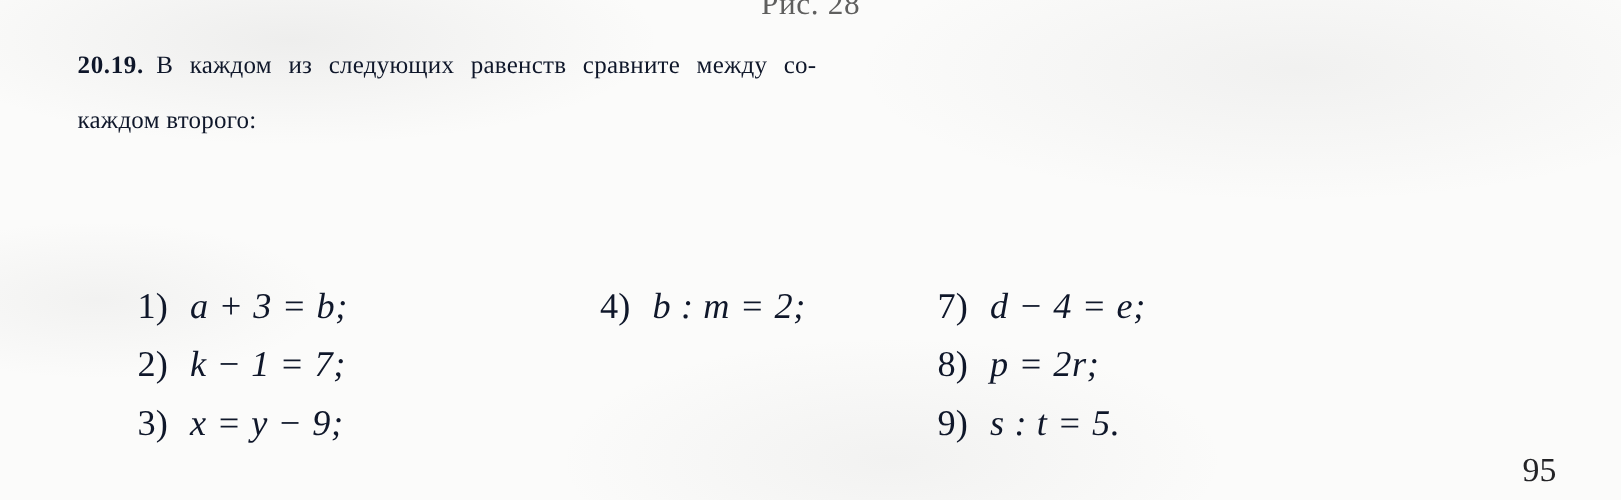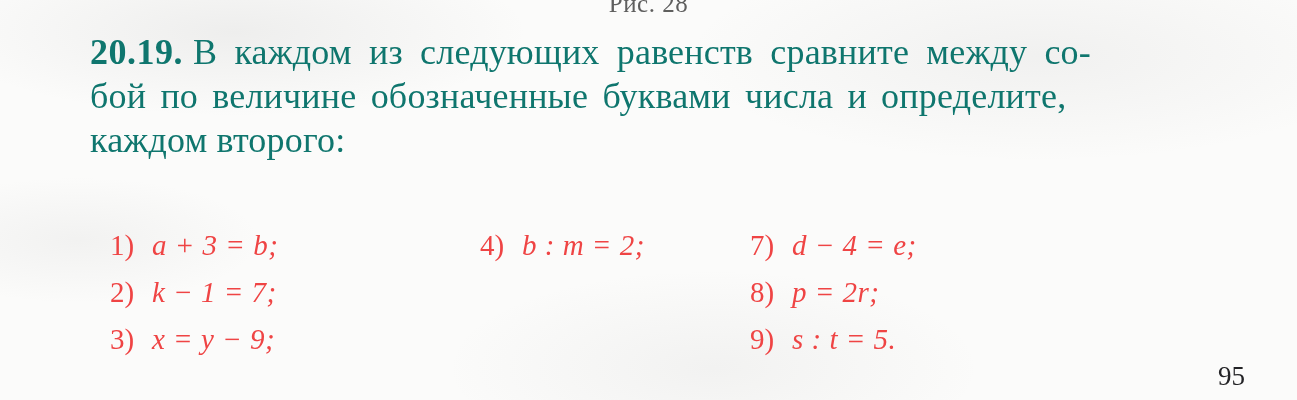--- a/index.html
+++ b/index.html
@@ -41,25 +41,24 @@
     font-size: 25px;
     color: #2b2b2b;
     letter-spacing: 0.5px;
     opacity: 0.75;
   }
   .body-text {
     position: absolute;
     top: 30px;
     left: 62px;
     width: 1180px;
-    font-size: 36px;
+    font-size: 20px;
     line-height: 44px;
-    color: #0f766e;
+    color: #0f172a;
     letter-spacing: 0.2px;
-    margin-left: 28px;
   }
   .line {
     white-space: nowrap;
     display: block;
   }
   .line-1 { text-indent: 0; }
   .ex-num {
     font-weight: bold;
     letter-spacing: 0.5px;
     margin-right: 10px;
@@ -76,21 +75,21 @@
   .col {
     position: absolute;
     top: 0;
   }
   .col-a { left: 0px; }
   .col-b { left: 325px; margin-left: 45px; }
   .col-c { left: 640px; }
   .item {
     font-size: 29px;
     line-height: 47px;
-    color: #ef4444;
+    color: #0f172a;
     white-space: nowrap;
   }
   .item .marker {
     display: inline-block;
     min-width: 42px;
   }
   .item .expr {
     font-style: italic;
     font-family: "Liberation Serif", serif;
     letter-spacing: 0.5px;
@@ -116,21 +115,20 @@
 <body>
 
 <div class="page">
 
   <div class="fig-caption">Рис. 28</div>
 
   <div class="body-text">
     <span class="line line-1">
       <span class="ex-num">20.19.</span><span class="spread1">В каждом из следующих равенств сравните между со-</span>
     </span>
-    <span class="line spread2">бой по величине обозначенные буквами числа и определите,</span>
     <span class="line">каждом второго:</span>
   </div>
 
   <div class="items">
 
     <div class="col col-a">
       <div class="item">
         <span class="marker">1)</span><span class="expr">a + 3 = b;</span>
       </div>
       <div class="item">

